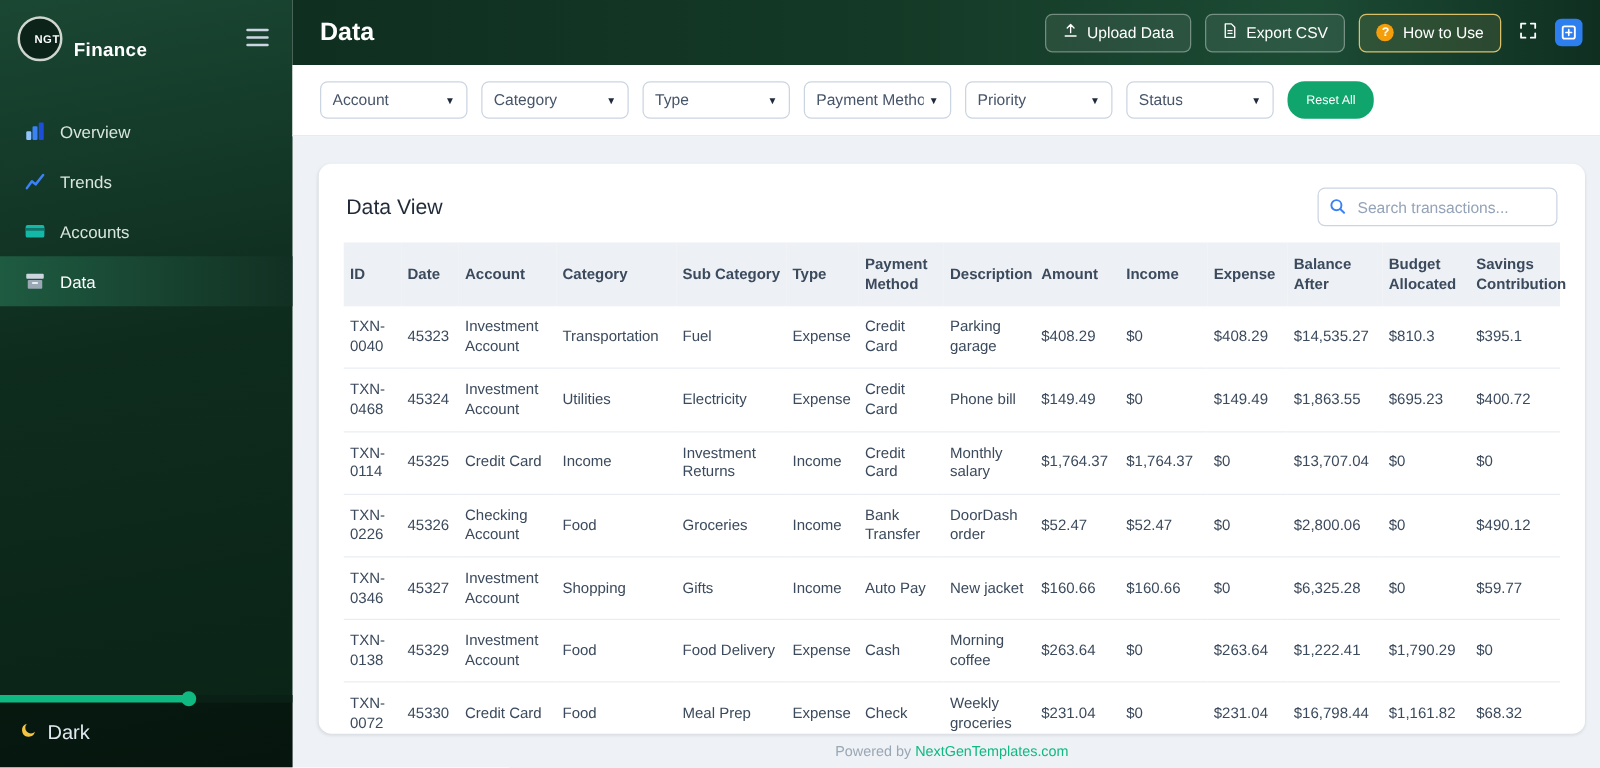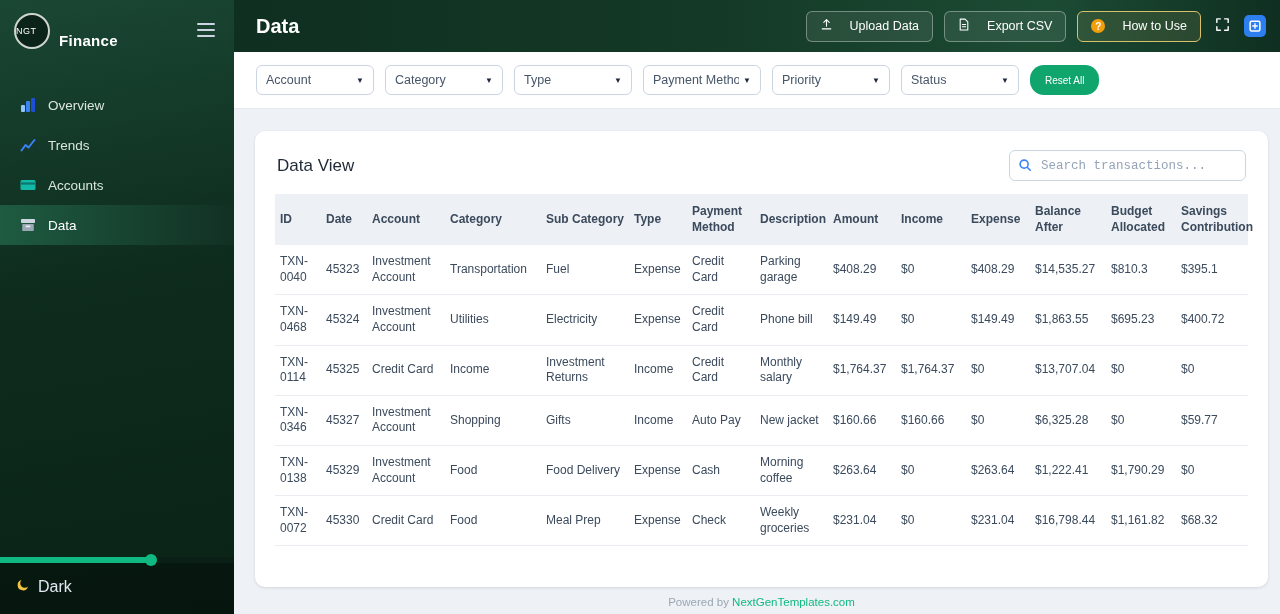--- a/index.html
+++ b/index.html
@@ -4,40 +4,40 @@
 <style>
   * { box-sizing: border-box; }
   body { margin:0; font-family:"Liberation Sans", sans-serif; background:#eef1f5; }
   .app { width:1280px; height:614px; display:flex; overflow:hidden; }
 
   
   .sidebar { width:234px; min-width:234px; display:flex; flex-direction:column;
     background:linear-gradient(170deg,#1a4733 0%, #0e2c1e 45%, #0a2316 100%); color:#e5efe9; }
   .brand-row { display:flex; align-items:center; gap:9px; padding:13px 14px 10px; }
   .logo { width:36px; height:36px; border-radius:50%; background:#0c231a; border:2px solid #cfd6d0;
-    display:flex; align-items:center; justify-content:flex-start; font-size:9px; font-weight:normal; color:#fff; letter-spacing:.5px; }
+    display:flex; align-items:center; justify-content:flex-end; font-size:9px; font-weight:bold; color:#fff; letter-spacing:.5px; }
   .brand { font-size:15px; font-weight:bold; color:#fff; letter-spacing:.3px;margin-top:19px; }
   .hamburger { margin-left:auto; background:none; border:none; cursor:pointer; padding:4px; display:flex; }
   .nav { margin-top:26px; display:flex; flex-direction:column; }
   .nav-item { display:flex; align-items:center; gap:12px; padding:12px 20px; font-size:13.5px; color:#d9e6de; cursor:pointer; }
   .nav-item.active { background:linear-gradient(90deg,#1e5b41 0%, #123023 100%); color:#fff; }
   .nav-icon { width:16px; height:16px; flex:none; display:flex; }
   .progress { margin-top:auto; height:6px; background:#0a1f15; position:relative; }
   .progress-fill { width:150px; height:6px; background:#10b981; border-radius:0 3px 3px 0; }
   .progress-dot { position:absolute; left:145px; top:-3px; width:12px; height:12px; border-radius:50%; background:#10b981; }
   .theme-row { display:flex; align-items:center; gap:8px; padding:15px 16px 18px; background:rgba(0,0,0,0.35);
     font-size:16px; color:#e2e8f0; cursor:pointer; }
 
   
   .main { flex:1; display:flex; flex-direction:column; min-width:0; }
   .topbar { height:52px; min-height:52px; display:flex; align-items:center; padding:0 14px 0 22px;
     background:linear-gradient(90deg,#0f2f21 0%, #143926 45%, #1c4b34 78%, #0f2f21 100%); }
   .page-title { font-size:20px; font-weight:bold; color:#fff; margin:0; }
   .topbar-actions { margin-left:auto; display:flex; align-items:center; gap:11px; }
-  .tbtn { display:flex; align-items:center; gap:17px; height:31px; padding:0 13px; border-radius:6px;
+  .tbtn { display:flex; align-items:center; gap:7px; height:31px; padding:0 13px; border-radius:6px;
     background:rgba(255,255,255,0.08); border:1px solid rgba(255,255,255,0.35); color:#fff; font-size:12.5px;
     cursor:pointer; font-family:inherit; white-space:nowrap; }
   .tbtn.howto { border-color:#d9c06b; background:rgba(217,192,107,0.12); }
   .qicon { width:14px; height:14px; border-radius:50%; background:#f59e0b; color:#fff; font-size:10px;
     font-weight:bold; display:flex; align-items:center; justify-content:center; }
   .iconbtn { background:none; border:none; padding:2px; cursor:pointer; display:flex; }
   .appicon { width:22px; height:22px; border-radius:5px; background:#2d7ff0; display:flex; align-items:center;
     justify-content:center; cursor:pointer; }
 
   
@@ -49,21 +49,21 @@
   .caret { font-size:8px; color:#1e293b; margin-left:4px; }
   .resetbtn { height:30px; padding:0 15px; border:none; border-radius:14px; background:#0fa56d; color:#fff;
     font-size:10px; cursor:pointer; font-family:inherit; }
 
   
   .content { flex:1; padding:22px 12px 0 21px; overflow:hidden; }
   .card { background:#fff; border-radius:10px; box-shadow:0 1px 3px rgba(15,23,42,0.12); height:456px;
     overflow:hidden; padding:0 20px; }
   .card-head { display:flex; align-items:center; justify-content:space-between; padding:19px 2px 13px; }
   .card-title { margin:0; font-size:17px; font-weight:normal; color:#1f2937; }
-  .search { position:relative; width:237px;font-family:Liberation Mono, monospace; }
+  .search { position:relative; width:192px; }
   .search input { width:100%; height:31px; border:1px solid #cbd5e1; border-radius:6px; padding:0 10px 0 31px;
     font-size:12.5px; color:#475569; font-family:inherit; outline:none; }
   .search input::placeholder { color:#94a3b8; }
   .search-icon { position:absolute; left:9px; top:8px; display:flex; }
 
   table { width:100%; border-collapse:collapse; table-layout:fixed; }
   thead th { background:#edf0f4; text-align:left; font-size:12px; font-weight:bold; color:#3b4a5c;
     padding:10px 5px; line-height:1.3; vertical-align:middle; }
   tbody td { font-size:12px; color:#3b4a5c; padding:9px 5px; line-height:1.3; vertical-align:middle;
     border-bottom:1px solid #e9edf2; overflow-wrap:break-word; }
@@ -312,20 +312,36 @@
                   <td>Credit Card</td>
                   <td>Monthly salary</td>
                   <td>$1,764.37</td>
                   <td>$1,764.37</td>
                   <td>$0</td>
                   <td>$13,707.04</td>
                   <td>$0</td>
                   <td>$0</td>
                 </tr>
                 <tr>
+                  <td>TXN-0226</td>
+                  <td>45326</td>
+                  <td>Checking Account</td>
+                  <td>Food</td>
+                  <td>Groceries</td>
+                  <td>Income</td>
+                  <td>Bank Transfer</td>
+                  <td>DoorDash order</td>
+                  <td>$52.47</td>
+                  <td>$52.47</td>
+                  <td>$0</td>
+                  <td>$2,800.06</td>
+                  <td>$0</td>
+                  <td>$490.12</td>
+                </tr>
+                <tr>
                   <td>TXN-0346</td>
                   <td>45327</td>
                   <td>Investment Account</td>
                   <td>Shopping</td>
                   <td>Gifts</td>
                   <td>Income</td>
                   <td>Auto Pay</td>
                   <td>New jacket</td>
                   <td>$160.66</td>
                   <td>$160.66</td>

